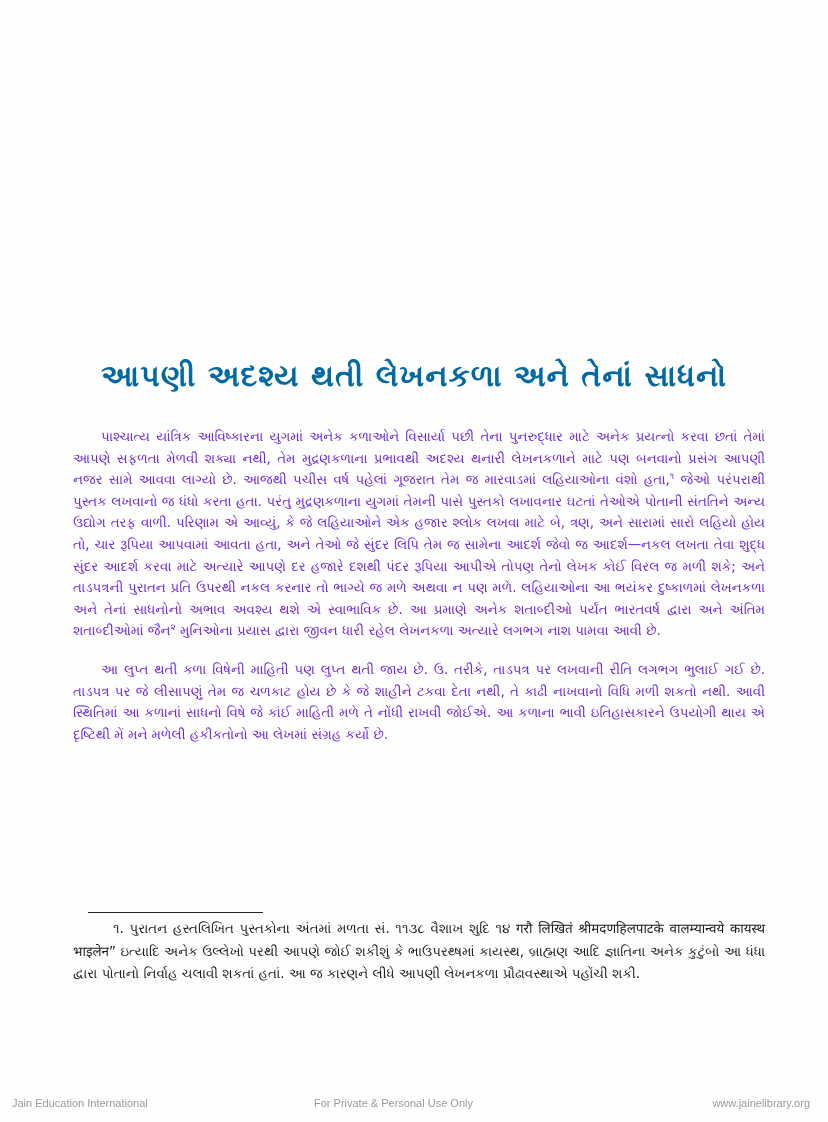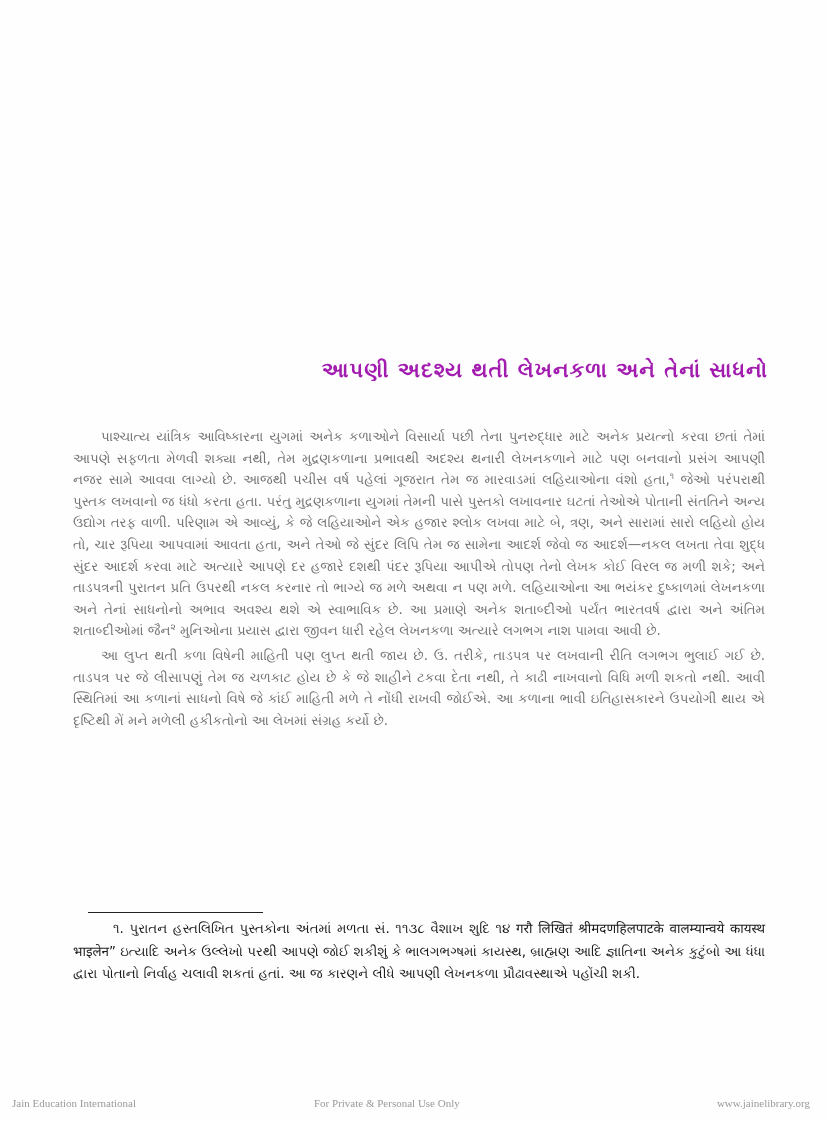--- a/index.html
+++ b/index.html
@@ -19,45 +19,45 @@
       position: absolute;
       left: 0; top: 0;
       width: 828px; height: 1122px;
       background: #fefefe;
     }
     .title {
       position: absolute;
       left: 60px;
       top: 358px;
       width: 708px;
-      text-align: right;
+      text-align: center;
       font-family: "DejaVu Sans", sans-serif;
       font-weight: bold;
-      font-size: 21px;
+      font-size: 30px;
       letter-spacing: 1px;
-      color: #a21caf;
+      color: #0369a1;
       white-space: nowrap;
     }
     .body-text {
       position: absolute;
       left: 73px;
       top: 426px;
       width: 692px;
       font-family: "DejaVu Sans", sans-serif;
       font-size: 13.4px;
       line-height: 21.6px;
-      color: #737373;
+      color: #6d28d9;
       text-align: justify;
     }
     .para {
       margin: 0;
       text-indent: 28px;
     }
     .para + .para {
-      margin-top: 3px;
+      margin-top: 17px;
     }
     sup.fnref {
       font-size: 9px;
       line-height: 0;
       vertical-align: super;
     }
     .footnote-rule {
       position: absolute;
       left: 88px;
       top: 912px;
@@ -90,42 +90,41 @@
       width: 828px;
       height: 20px;
       font-family: "Liberation Sans", sans-serif;
       font-size: 11px;
       color: #9a9a9a;
     }
     .footer span {
       position: absolute;
       top: 3px;
       white-space: nowrap;
-      font-family: Liberation Serif, serif;
     }
     .footer .left { left: 12px; }
     .footer .center { left: 314px; }
     .footer .right { right: 18px; margin-left: 23px; }
   </style>
 </head>
 <body>
 
 <div class="page">
 
   <div class="title">આપણી અદશ્ય થતી લેખનકળા અને તેનાં સાધનો</div>
 
   <div class="body-text">
     <p class="para"><span>પાશ્ચાત્ય યાંત્રિક આવિષ્કારના યુગમાં અનેક કળાઓને વિસાર્યા પછી તેના પુનરુદ્ધાર માટે અનેક પ્રયત્નો કરવા છતાં તેમાં આપણે સફળતા મેળવી શક્યા નથી, તેમ મુદ્રણકળાના પ્રભાવથી અદશ્ય થનારી લેખનકળાને માટે પણ બનવાનો પ્રસંગ આપણી નજર સામે આવવા લાગ્યો છે. આજથી પચીસ વર્ષ પહેલાં ગૂજરાત તેમ જ મારવાડમાં લહિયાઓના વંશો હતા,</span><sup class="fnref">૧</sup><span> જેઓ પરંપરાથી પુસ્તક લખવાનો જ ધંધો કરતા હતા. પરંતુ મુદ્રણકળાના યુગમાં તેમની પાસે પુસ્તકો લખાવનાર ઘટતાં તેઓએ પોતાની સંતતિને અન્ય ઉદ્યોગ તરફ વાળી. પરિણામ એ આવ્યું, કે જે લહિયાઓને એક હજાર શ્લોક લખવા માટે બે, ત્રણ, અને સારામાં સારો લહિયો હોય તો, ચાર રૂપિયા આપવામાં આવતા હતા, અને તેઓ જે સુંદર લિપિ તેમ જ સામેના આદર્શ જેવો જ આદર્શ—નકલ લખતા તેવા શુદ્ધ સુંદર આદર્શ કરવા માટે અત્યારે આપણે દર હજારે દશથી પંદર રૂપિયા આપીએ તોપણ તેનો લેખક કોઈ વિરલ જ મળી શકે; અને તાડપત્રની પુરાતન પ્રતિ ઉપરથી નકલ કરનાર તો ભાગ્યે જ મળે અથવા ન પણ મળે. લહિયાઓના આ ભયંકર દુષ્કાળમાં લેખનકળા અને તેનાં સાધનોનો અભાવ અવશ્ય થશે એ સ્વાભાવિક છે. આ પ્રમાણે અનેક શતાબ્દીઓ પર્યંત ભારતવર્ષ દ્વારા અને અંતિમ શતાબ્દીઓમાં જૈન</span><sup class="fnref">૨</sup><span> મુનિઓના પ્રયાસ દ્વારા જીવન ધારી રહેલ લેખનકળા અત્યારે લગભગ નાશ પામવા આવી છે.</span></p>
     <p class="para">આ લુપ્ત થતી કળા વિષેની માહિતી પણ લુપ્ત થતી જાય છે. ઉ. તરીકે, તાડપત્ર પર લખવાની રીતિ લગભગ ભુલાઈ ગઈ છે. તાડપત્ર પર જે લીસાપણું તેમ જ ચળકાટ હોય છે કે જે શાહીને ટકવા દેતા નથી, તે કાઢી નાખવાનો વિધિ મળી શકતો નથી. આવી સ્થિતિમાં આ કળાનાં સાધનો વિષે જે કાંઈ માહિતી મળે તે નોંધી રાખવી જોઈએ. આ કળાના ભાવી ઇતિહાસકારને ઉપયોગી થાય એ દૃષ્ટિથી મેં મને મળેલી હકીકતોનો આ લેખમાં સંગ્રહ કર્યો છે.</p>
   </div>
 
   <div class="footnote-rule"></div>
 
   <div class="footnotes">
-    <p class="footnote"><span>૧.</span><span> પુરાતન હસ્તલિખિત પુસ્તકોના અંતમાં મળતા સં. ૧૧૩૮ વૈશાખ શુદિ ૧૪ गरौ लिखितं श्रीमदणहिलपाटके वालम्यान्वये कायस्थ भाइलेन</span><span>” ઇત્યાદિ અનેક ઉલ્લેખો પરથી આપણે જોઈ શકીશું કે ભાલગભગ્ષમાં કાયસ્થ, બ્રાહ્મણ આદિ જ્ઞાતિના અનેક કુટુંબો આ ધંધા દ્વારા પોતાનો નિર્વાહ ચલાવી શકતાં હતાં. આ જ કારણને લીધે આપણી લેખનકળા પ્રૌઢાવસ્થાએ પહોંચી શકી.</span></p>
+    <p class="footnote"><span>૧.</span><span> પુરાતન હસ્તલિખિત પુસ્તકોના અંતમાં મળતા સં. ૧૧૩૮ વૈશાખ શુદિ ૧૪ गरौ लिखितं श्रीमदणहिलपाटके वालम्यान्वये कायस्थ भाइलेन</span><span>” ઇત્યાદિ અનેક ઉલ્લેખો પરથી આપણે જોઈ શકીશું કે ભાઉપરથ્ષમાં કાયસ્થ, બ્રાહ્મણ આદિ જ્ઞાતિના અનેક કુટુંબો આ ધંધા દ્વારા પોતાનો નિર્વાહ ચલાવી શકતાં હતાં. આ જ કારણને લીધે આપણી લેખનકળા પ્રૌઢાવસ્થાએ પહોંચી શકી.</span></p>
   </div>
 
   <div class="footer">
     <span class="left">Jain Education International</span>
     <span class="center">For Private &amp; Personal Use Only</span>
     <span class="right">www.jainelibrary.org</span>
   </div>
 
 </div>
 

